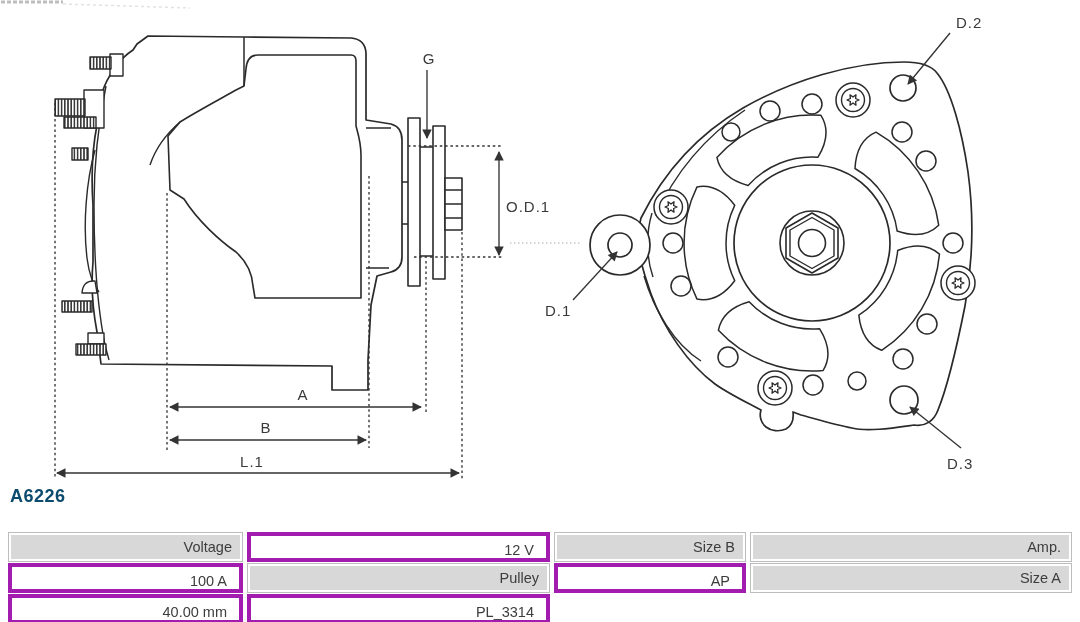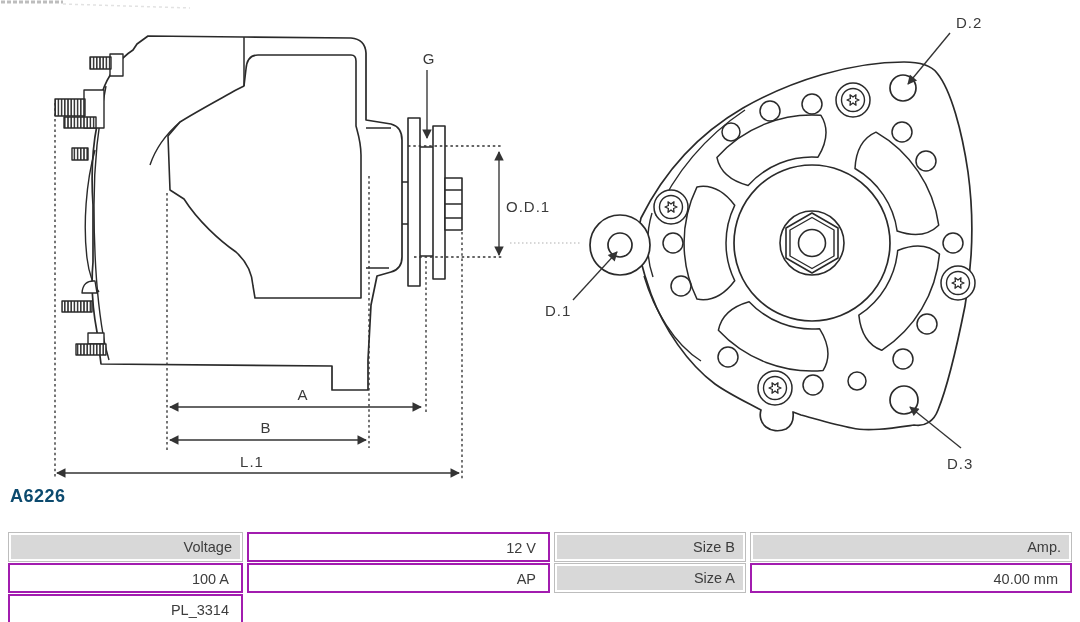--- a/index.html
+++ b/index.html
@@ -8,21 +8,21 @@
   svg.diagram{position:absolute;left:0;top:0;}
   svg text{font-family:"Liberation Sans",sans-serif;font-size:15px;fill:#3a3a3a;letter-spacing:1px;}
   .partno{position:absolute;left:10px;top:486px;font-size:18px;font-weight:600;
           color:#0c4a6e;letter-spacing:.5px;}
   .spec{position:absolute;left:8px;top:532px;width:1064px;display:grid;
         grid-template-columns:235px 303px 192px 1fr;gap:1px 4px;
         padding-bottom:3px;border-bottom:1px dashed #b9b9b9;}
   .c{height:30px;line-height:28px;font-size:14.5px;color:#3d3d3d;text-align:right;
      box-sizing:border-box;white-space:nowrap;overflow:hidden;}
   .lab{background:#d8d8d8;border:1px solid #bdbdbd;box-shadow:inset 0 0 0 2px #fff;padding-right:10px;}
-  .val{background:#fff;border:2px solid #a21caf;padding-right:12px;}
+  .val{background:#fff;border:4px solid #a21caf;padding-right:12px;}
 </style>
 </head>
 <body>
 
 <div class="stage">
 
 <svg class="diagram" width="1080" height="515" viewBox="0 0 1080 515">
   <defs>
     <pattern id="hatch" width="3.2" height="6" patternUnits="userSpaceOnUse">
       <rect width="3.2" height="6" fill="#fff"></rect>
@@ -189,20 +189,21 @@
 
 <div class="partno">A6226</div>
 
 <div class="spec">
   <div class="c lab">Voltage</div>
   <div class="c val">12 V</div>
   <div class="c lab">Size B</div>
 
   <div class="c lab">Amp.</div>
   <div class="c val">100 A</div>
+  <div class="c lab">Pulley</div>
   <div class="c val">AP</div>
 
   <div class="c lab">Size A</div>
   <div class="c val">40.00 mm</div>
   <div class="c val">PL_3314</div>
 </div>
 
 </div>
 
 </body></html>

